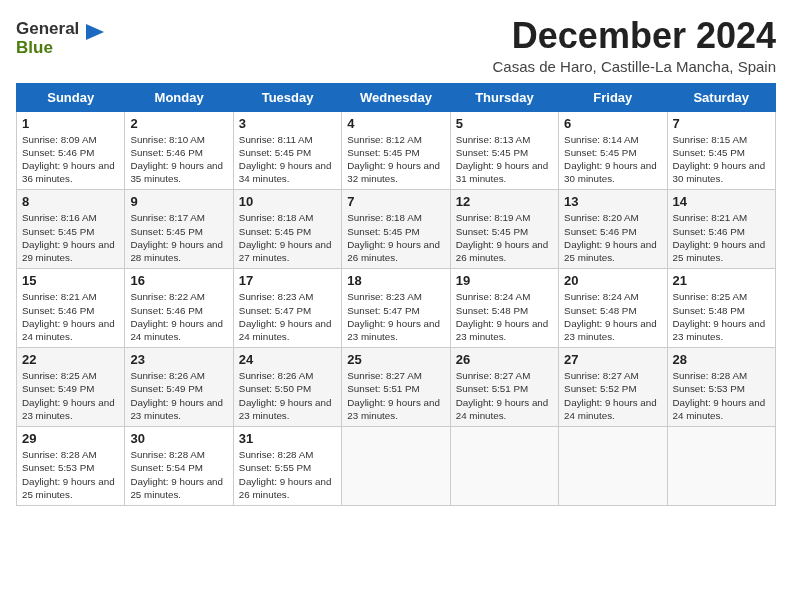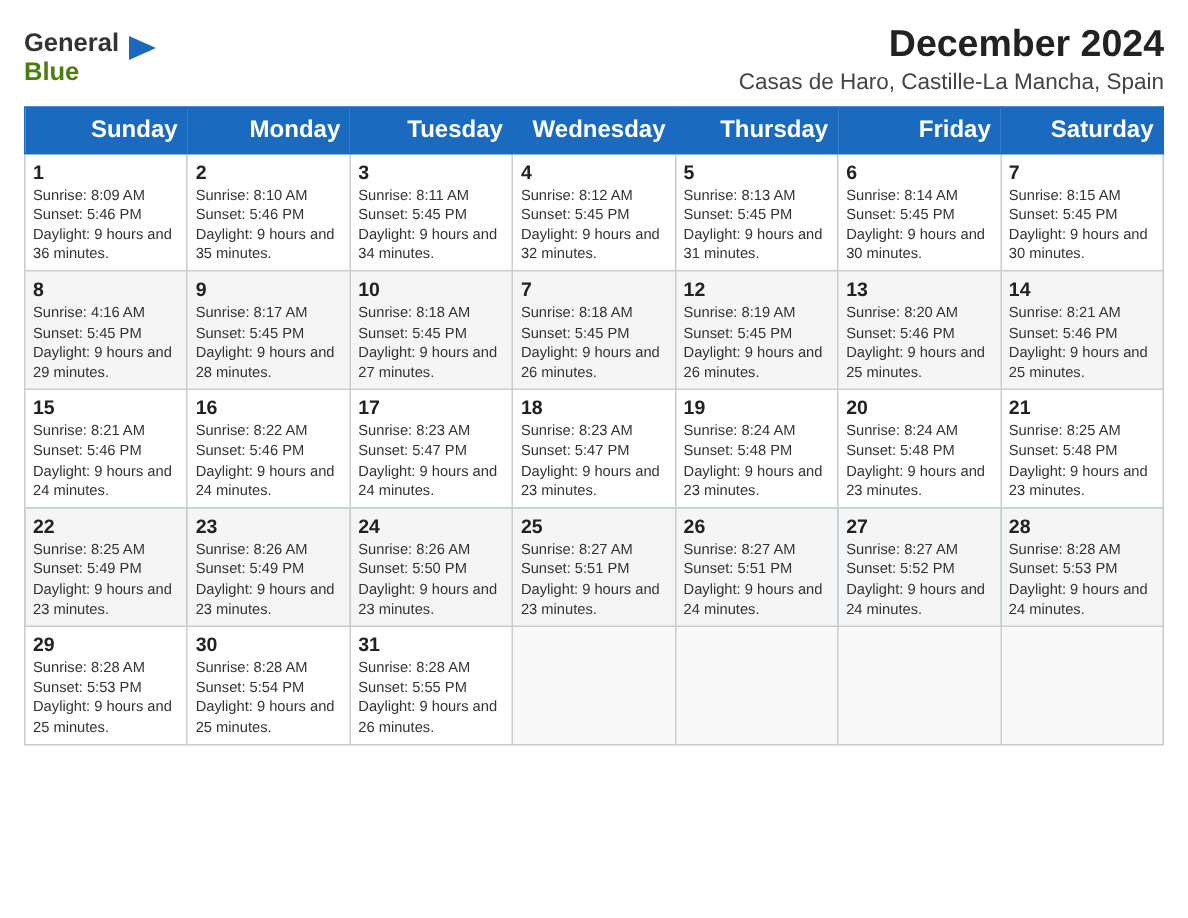--- a/index.html
+++ b/index.html
@@ -23,42 +23,42 @@
     }
     .logo-text {
       display: flex;
       flex-direction: column;
       line-height: 1.1;
     }
     .title-section {
       text-align: right;
     }
     .calendar-title {
-      font-size: 25px;
+      font-size: 36px;
       font-weight: bold;
       color: #222;
       line-height: 1.1;
     }
     .calendar-subtitle {
       font-size: 15px;
       color: #444;
       margin-top: 2px;
     }
     .calendar-table {
       width: 100%;
       border-collapse: collapse;
       margin-top: 8px;
       font-size: 10.5px;
     }
     .calendar-table th {
       background-color: #1a6bbf;
       color: #fff;
-      text-align: right;
+      text-align: center;
       padding: 6px 6px;
-      font-size: 16px;
+      font-size: 13px;
       font-weight: bold;
       border: 1px solid #1a6bbf;
     }
     .calendar-table td {
       vertical-align: top;
       border: 1px solid #ccc;
       padding: 4px 5px;
       width: calc(100% / 7);
       min-height: 70px;
       background: #fff;
@@ -156,21 +156,21 @@
           <td>
             <span class="day-number">7</span>
             <div class="day-info" style="white-space: pre-line;">Sunrise: 8:15 AM
 Sunset: 5:45 PM
 Daylight: 9 hours and 30 minutes.</div>
           </td>
         </tr>
         <tr style="background: rgb(245, 245, 245);">
           <td>
             <span class="day-number">8</span>
-            <div class="day-info" style="white-space: pre-line;">Sunrise: 4:16 AM
+            <div class="day-info" style="white-space: pre-line;">Sunrise: 8:16 AM
 Sunset: 5:45 PM
 Daylight: 9 hours and 29 minutes.</div>
           </td>
           <td>
             <span class="day-number">9</span>
             <div class="day-info" style="white-space: pre-line;">Sunrise: 8:17 AM
 Sunset: 5:45 PM
 Daylight: 9 hours and 28 minutes.</div>
           </td>
           <td>

